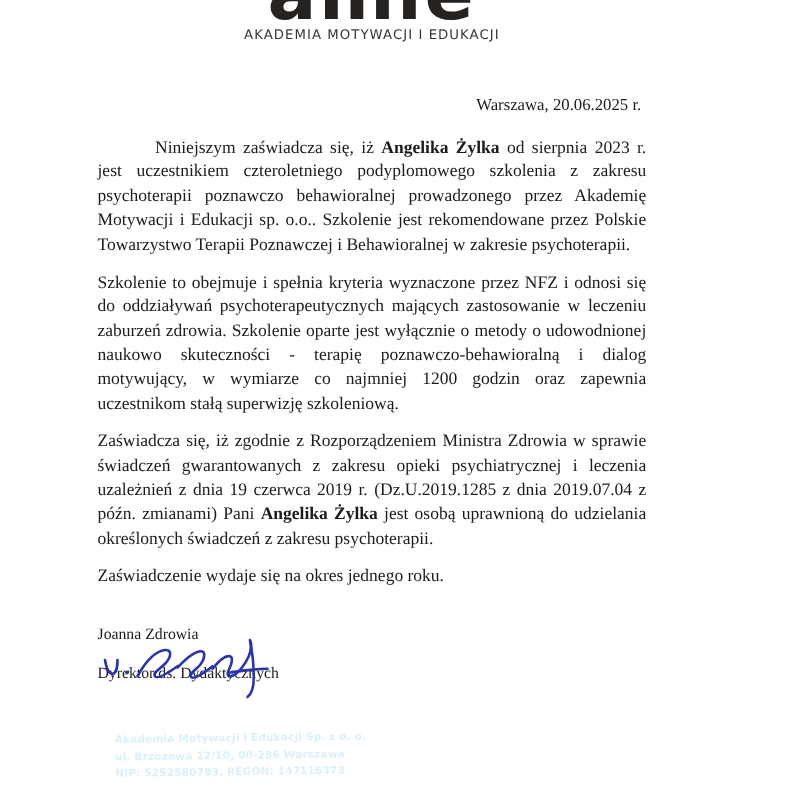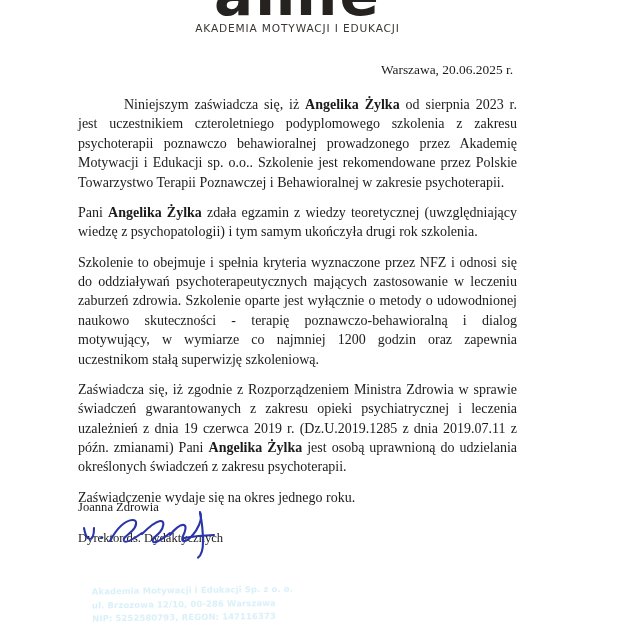--- a/index.html
+++ b/index.html
@@ -50,21 +50,21 @@
     top: 22px;
     font-family: "DejaVu Sans", sans-serif;
     font-size: 10.6px;
     letter-spacing: 0.85px;
     color: #3a3633;
     white-space: nowrap;
   }
 
   
   .date-line {
-    margin-top: 10px;
+    margin-top: 24px;
     text-align: right;
     font-size: 13.4px;
     padding-right: 4px;
   }
 
   
   .doc-title {
     margin-top: 26px;
     text-align: center;
     font-size: 14.2px;
@@ -142,25 +142,24 @@
     <div class="logo-subtitle">AKADEMIA MOTYWACJI I EDUKACJI</div>
   </div>
 
   <div class="date-line">Warszawa, 20.06.2025 r.</div>
 
 
   <div class="body-block">
 
     <p class="para indent"><span>Niniejszym zaświadcza się, iż </span><b>Angelika Żylka</b><span> od sierpnia 2023 r. jest uczestnikiem czteroletniego podyplomowego szkolenia z zakresu psychoterapii poznawczo behawioralnej prowadzonego przez Akademię Motywacji i Edukacji sp. o.o.. Szkolenie jest rekomendowane przez Polskie Towarzystwo Terapii Poznawczej i Behawioralnej w zakresie psychoterapii.</span></p>
 
-    <p class="para"><span>Pani </span><b>Angelika Żylka</b><span> zdała egzamin z wiedzy teoretycznej (uwzględniający wiedzę z psychopatologii) i tym samym ukończyła drugi rok szkolenia.</span></p>
 
     <p class="para">Szkolenie to obejmuje i spełnia kryteria wyznaczone przez NFZ i odnosi się do oddziaływań psychoterapeutycznych mających zastosowanie w leczeniu zaburzeń zdrowia. Szkolenie oparte jest wyłącznie o metody o udowodnionej naukowo skuteczności - terapię poznawczo-behawioralną i dialog motywujący, w wymiarze co najmniej 1200 godzin oraz zapewnia uczestnikom stałą superwizję szkoleniową.</p>
 
-    <p class="para"><span>Zaświadcza się, iż zgodnie z Rozporządzeniem Ministra Zdrowia w sprawie świadczeń gwarantowanych z zakresu opieki psychiatrycznej i leczenia uzależnień z dnia 19 czerwca 2019 r. (Dz.U.2019.1285 z dnia 2019.07.11 z późn. zmianami) Pani </span><b>Angelika Żylka</b><span> jest osobą uprawnioną do udzielania określonych świadczeń z zakresu psychoterapii.</span></p>
+    <p class="para"><span>Zaświadcza się, iż zgodnie z Rozporządzeniem Ministra Zdrowia w sprawie świadczeń gwarantowanych z zakresu opieki psychiatrycznej i leczenia uzależnień z dnia 19 czerwca 2019 r. (Dz.U.2019.1285 z dnia 2019.07.04 z późn. zmianami) Pani </span><b>Angelika Żylka</b><span> jest osobą uprawnioną do udzielania określonych świadczeń z zakresu psychoterapii.</span></p>
 
     <p class="para">Zaświadczenie wydaje się na okres jednego roku.</p>
 
   </div>
 
   <div class="signature-block">
     <div class="sig-name">Joanna Zdrowia</div>
     <div class="sig-role">Dyrektor ds. Dydaktycznych</div>
     <svg class="sig-scribble" viewBox="0 0 185 52" xmlns="http://www.w3.org/2000/svg">
       <g fill="none" stroke="#2a35a8" stroke-width="2.1" stroke-linecap="round" stroke-linejoin="round">

